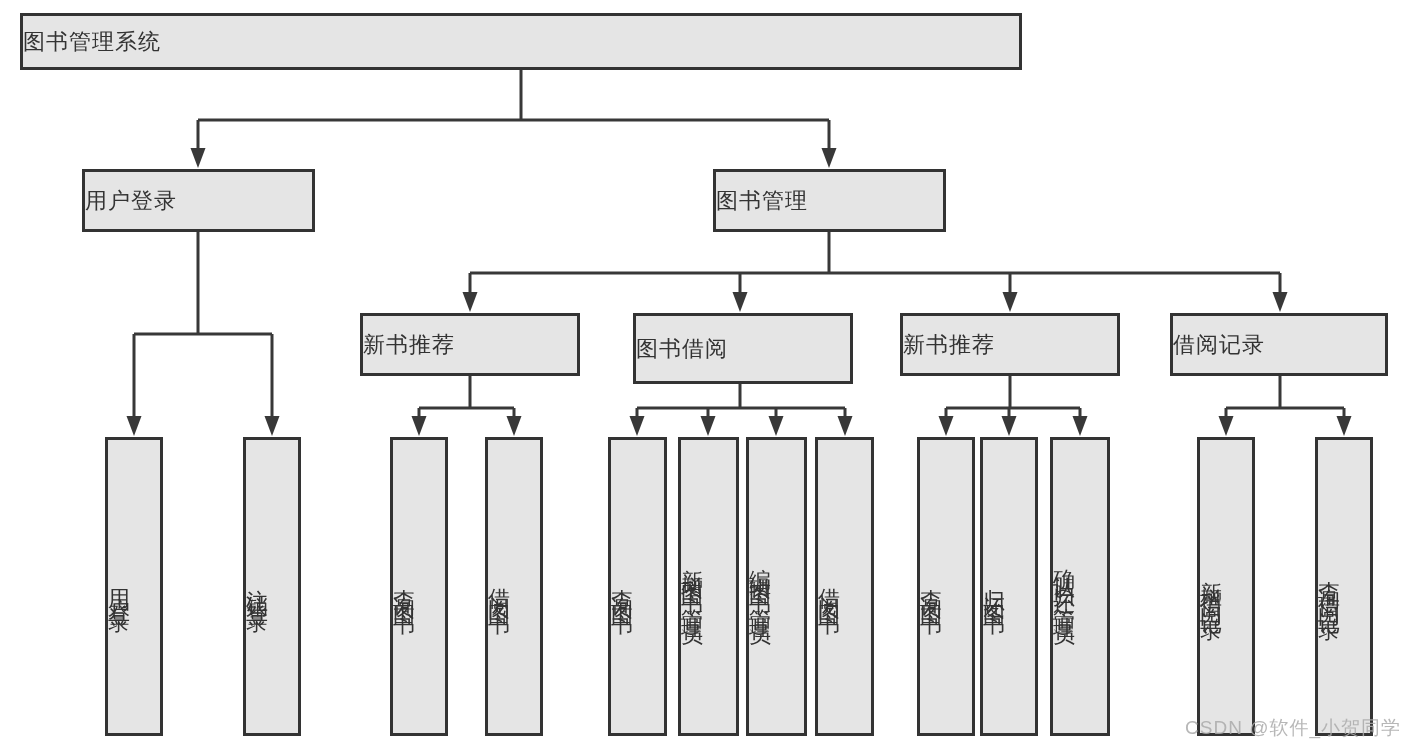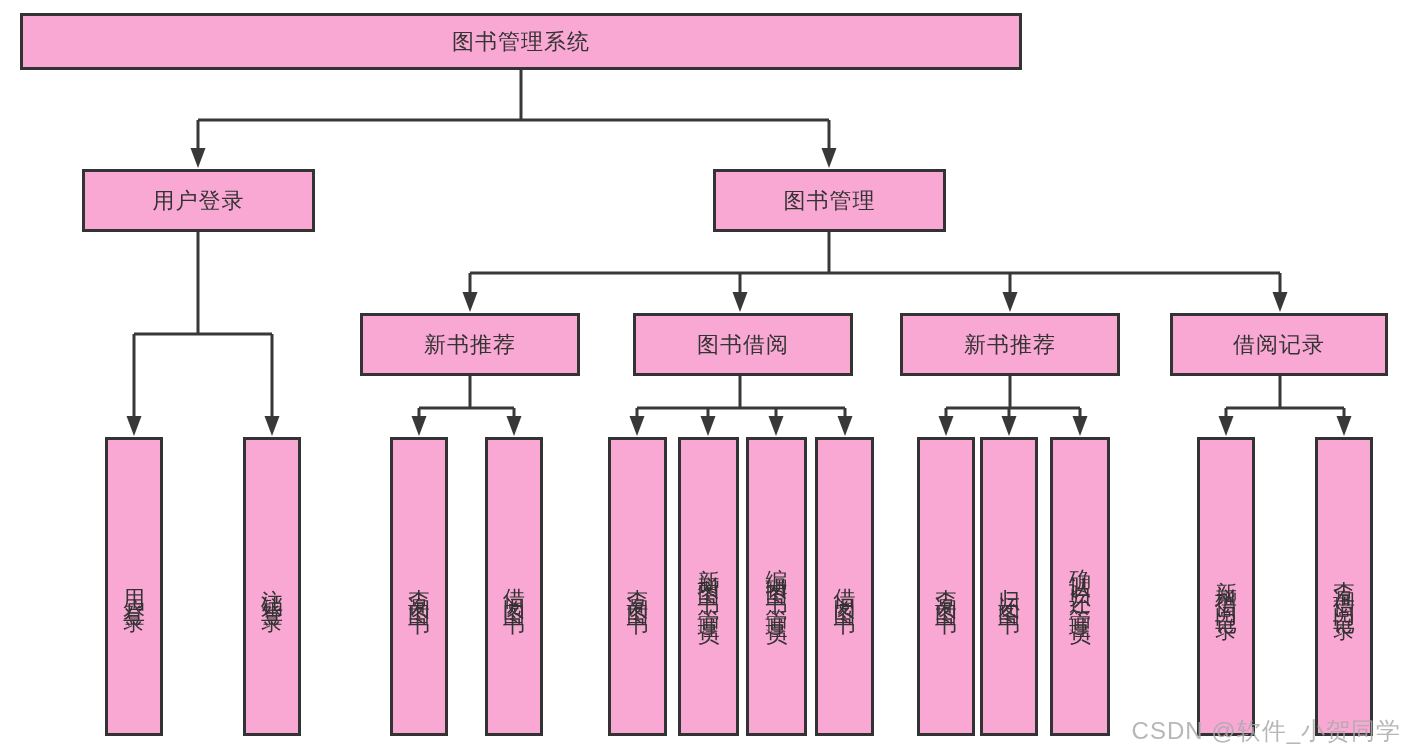--- a/index.html
+++ b/index.html
@@ -17,46 +17,45 @@
   }
   #connectors {
     position: absolute;
     left: 0;
     top: 0;
     z-index: 1;
   }
   .node {
     position: absolute;
     box-sizing: border-box;
-    background: #f9a8d4;
+    background: #e5e5e5;
     border: 3px solid #333333;
     display: flex;
     align-items: center;
-    justify-content: center;
     color: #333333;
     z-index: 2;
   }
   .hbox {
     font-size: 22px;
     letter-spacing: 1px;
     white-space: nowrap;
   }
   .vbox .vtext {
     writing-mode: vertical-rl;
     text-orientation: mixed;
     font-size: 22px;
     letter-spacing: 8px;
     line-height: 1;
     color: #333333;
   }
   .watermark {
     position: absolute;
     right: 4px;
     top: 715px;
-    font-size: 24px;
+    font-size: 19px;
     color: rgba(170, 170, 170, 0.85);
     letter-spacing: 1px;
     z-index: 5;
     white-space: nowrap;
   }
 </style>
 </head>
 <body>
 
 <div id="canvas">
@@ -122,21 +121,21 @@
   <div class="node hbox" style="left:82px; top:169px; width:233px; height:63px;">
     <span>用户登录</span>
   </div>
   <div class="node hbox" style="left:360px; top:313px; width:220px; height:63px;">
     <span>新书推荐</span>
   </div>
 
   <div class="node hbox" style="left:713px; top:169px; width:233px; height:63px;">
     <span>图书管理</span>
   </div>
-  <div class="node hbox" style="left:633px; top:313px; width:220px; height:63px;">
+  <div class="node hbox" style="left:633px; top:313px; width:220px; height:71px;">
     <span>图书借阅</span>
   </div>
   <div class="node hbox" style="left:900px; top:313px; width:220px; height:63px;">
     <span>新书推荐</span>
   </div>
   <div class="node hbox" style="left:1170px; top:313px; width:218px; height:63px;">
     <span>借阅记录</span>
   </div>
 
   <div class="node vbox" style="left:105px; top:437px; width:58px; height:299px;">

